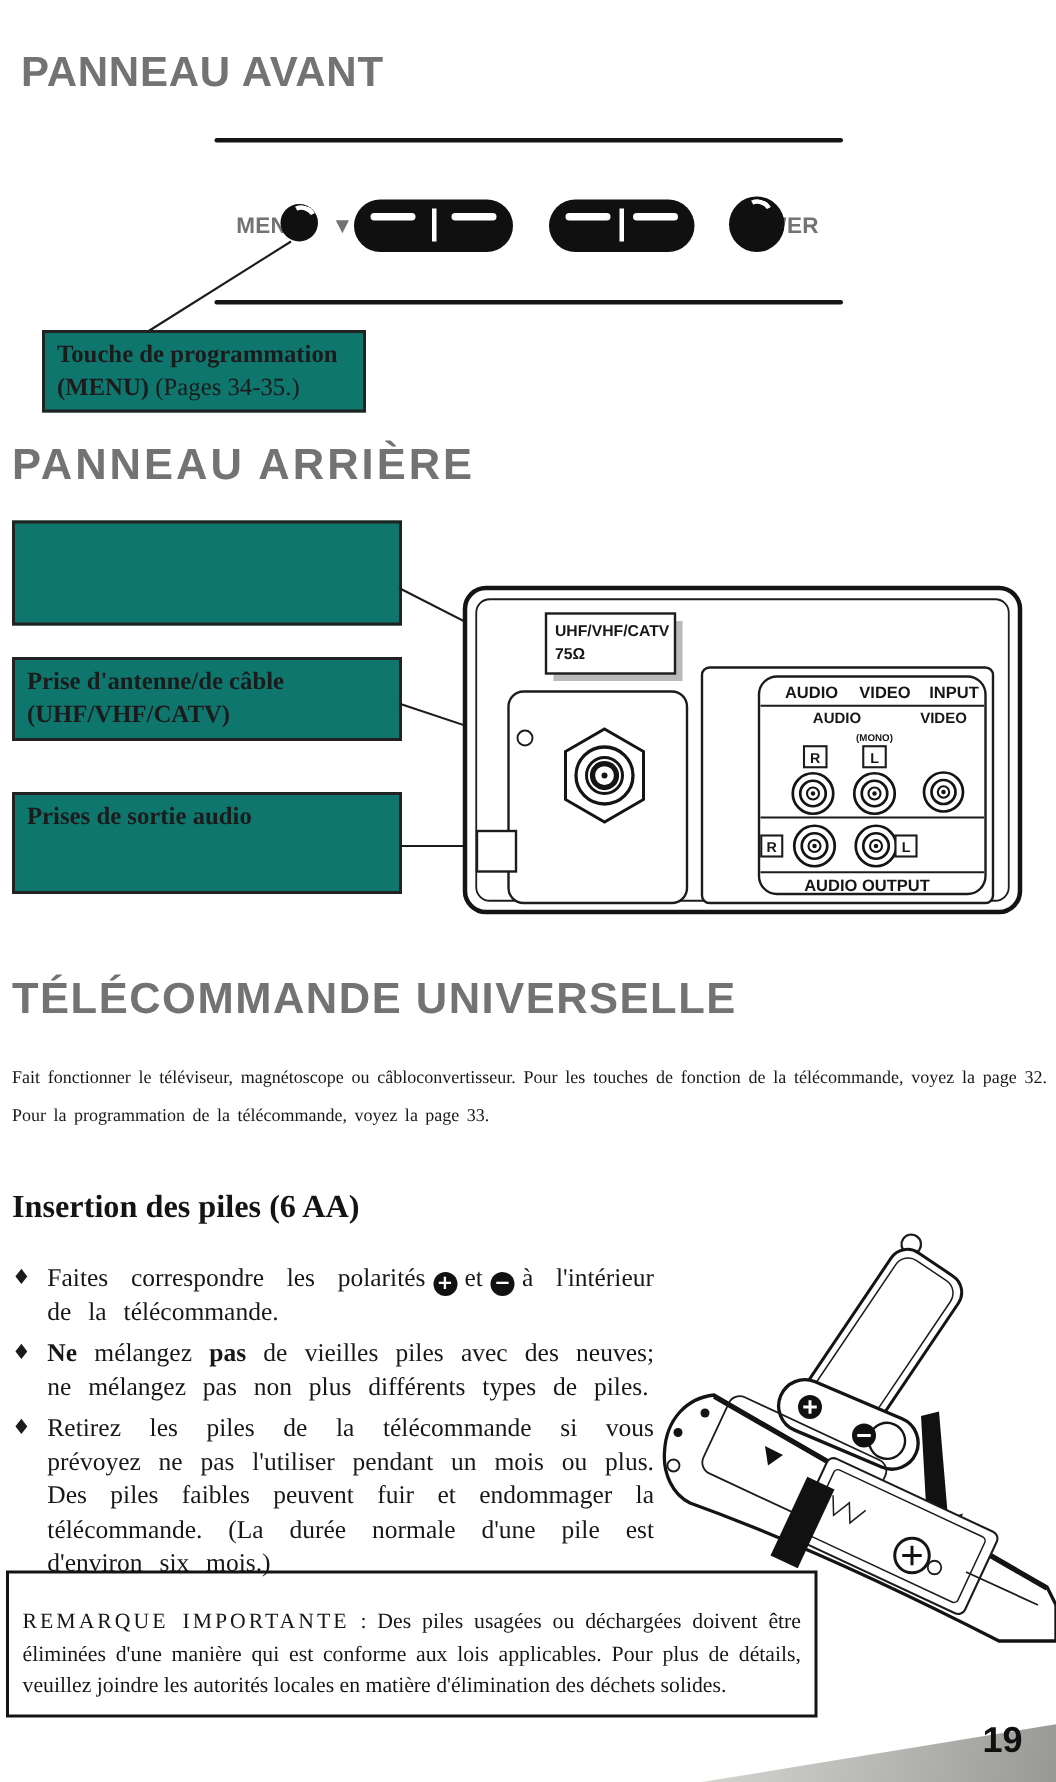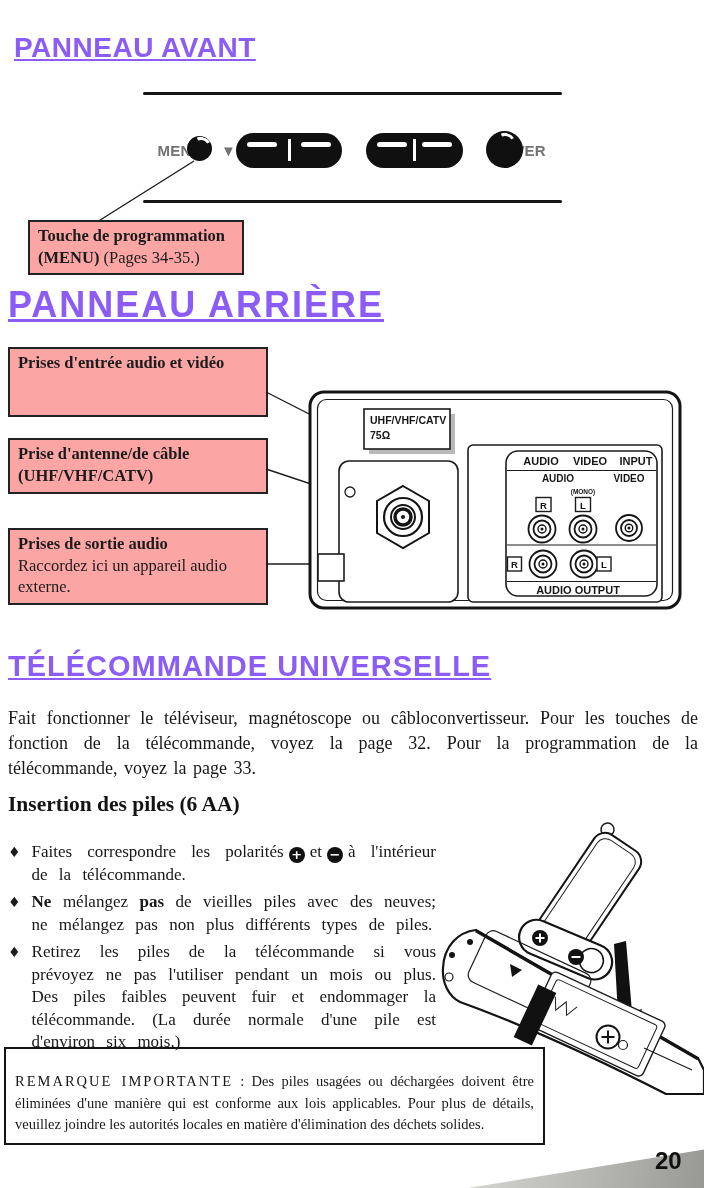--- a/index.html
+++ b/index.html
@@ -1,36 +1,36 @@
 <!DOCTYPE html>
 <html><head>
 <meta charset="utf-8">
 <style>
   html,body{margin:0;padding:0;}
   body{width:704px;height:1188px;position:relative;background:#fff;overflow:hidden;
        font-family:"Liberation Serif","DejaVu Serif",serif;color:#1b1b1b;}
-  .sec-heading{position:absolute;margin:0;white-space:nowrap;color:#8b5cf6;
-       font-family:"Liberation Sans","DejaVu Sans",sans-serif;font-weight:700;text-decoration:underline;}
+  .sec-heading{position:absolute;margin:0;white-space:nowrap;color:#737373;
+       font-family:"Liberation Sans","DejaVu Sans",sans-serif;font-weight:700;}
   
   .fp-line{position:absolute;height:3px;background:#151515;border-radius:2px;}
   .fp-label{position:absolute;transform:translateX(-50%);white-space:nowrap;
        font:700 15px "Liberation Sans",sans-serif;letter-spacing:.2px;color:#737373;margin-top:36px;}
   .btn-round{position:absolute;background:#101010;border-radius:50%;}
   .btn-pill{position:absolute;background:#101010;border-radius:18px;}
   .pill-divider{position:absolute;left:50%;top:6px;width:3px;height:22px;margin-left:-1.5px;background:#fff;}
   .pill-dash{position:absolute;top:9px;width:30px;height:5px;border-radius:3px;background:#fff;}
   .pill-dash.l{left:11px;} .pill-dash.r{right:11px;}
   .shine{position:absolute;width:13px;height:11px;border:3px solid transparent;border-top:3px solid #fff;
        border-radius:50%;transform:rotate(18deg);}
   
-  .callout{position:absolute;border:2px solid #222;background:#fca5a5;padding:3px 8px 5px;
+  .callout{position:absolute;border:2px solid #222;background:#0f766e;padding:3px 8px 5px;
        font-size:16.5px;line-height:21.5px;}
   .callout .t{font-weight:700;}
   
-  .para{position:absolute;text-align:justify;font-size:18px;line-height:25px;word-spacing:2px;color:#171717;}
+  .para{position:absolute;text-align:justify;font-size:12px;line-height:25px;word-spacing:2px;color:#171717;}
   .sub-heading{position:absolute;margin:0;font-family:"Liberation Serif",serif;font-weight:700;
        font-size:21.5px;white-space:nowrap;color:#141414;}
   .bullets{position:absolute;left:8px;top:841px;width:428px;}
   .bullet{display:flex;gap:11px;margin-bottom:5px;}
   .bullet .dia{flex:0 0 auto;font-size:14px;line-height:22.5px;font-family:"DejaVu Sans",sans-serif;}
   .bullet .bt{flex:1 1 auto;text-align:justify;font-size:17px;line-height:22.5px;word-spacing:7px;color:#171717;}
   .pol{display:inline-flex;align-items:center;justify-content:center;width:16px;height:16px;
        border-radius:50%;background:#111;color:#fff;font:700 13px/1 "DejaVu Sans",sans-serif;
        vertical-align:-2px;margin:0 5px;}
   .bold{font-weight:700;}
@@ -80,31 +80,30 @@
   <svg style="left:0;top:85px;width:704px;height:145px;" viewBox="0 85 704 145">
     <line x1="194" y1="161" x2="97" y2="222" stroke="#1c1c1c" stroke-width="1.4"></line>
   </svg>
 </div>
 
 <div class="callout" style="left:28px;top:220px;width:196px;">
   <span class="t">Touche de programmation</span><br>
   <span class="t">(MENU)</span><span> (Pages 34-35.)</span>
 </div>
 
-<h1 class="sec-heading" style="left:8px;top:284px;font-size:36px;letter-spacing:2px">PANNEAU ARRIÈRE</h1>
+<h1 class="sec-heading" style="left:8px;top:294px;font-size:29px;letter-spacing:2px">PANNEAU ARRIÈRE</h1>
 
 <div class="callout" style="left:8px;top:347px;width:240px;min-height:58px;">
-  <span class="t">Prises d'entrée audio et vidéo</span><br>
+  <br>
 </div>
 <div class="callout" style="left:8px;top:438px;width:240px;min-height:44px;">
   <span class="t">Prise d'antenne/de câble (UHF/VHF/CATV)</span>
 </div>
 <div class="callout" style="left:8px;top:528px;width:240px;min-height:56px;">
   <span class="t">Prises de sortie audio</span><br>
-  <span>Raccordez ici un appareil audio externe.</span>
 </div>
 
 <svg style="left:0;top:340px;width:704px;height:280px;" viewBox="0 340 704 280">
 
   <line x1="266" y1="392" x2="529" y2="526" stroke="#1c1c1c" stroke-width="1.4"></line>
   <line x1="266" y1="469" x2="392" y2="511" stroke="#1c1c1c" stroke-width="1.4"></line>
   <line x1="266" y1="564" x2="507" y2="564" stroke="#1c1c1c" stroke-width="1.4"></line>
 
   <rect x="310" y="392" width="370" height="216" rx="14" fill="#fff" stroke="#141414" stroke-width="3"></rect>
   <rect x="317.5" y="399.5" width="355" height="201" rx="9" fill="none" stroke="#1c1c1c" stroke-width="1.2"></rect>
@@ -259,13 +258,13 @@
     <circle cx="19" cy="159" r="4" fill="none" stroke="#1c1c1c" stroke-width="1.2"></circle>
     <line x1="214" y1="230" x2="262" y2="252" stroke="#1c1c1c" stroke-width="1.2"></line>
   </g>
 </svg>
 
 <div class="notebox">
   <span class="lbl">REMARQUE IMPORTANTE</span><span> : </span><span>Des piles usagées ou déchargées doivent être éliminées d'une manière qui est conforme aux lois applicables. Pour plus de détails, veuillez joindre les autorités locales en matière d'élimination des déchets solides.</span>
 </div>
 
 <div class="wedge"></div>
-<div class="pagenum">20</div>
+<div class="pagenum">19</div>
 
 </body></html>

